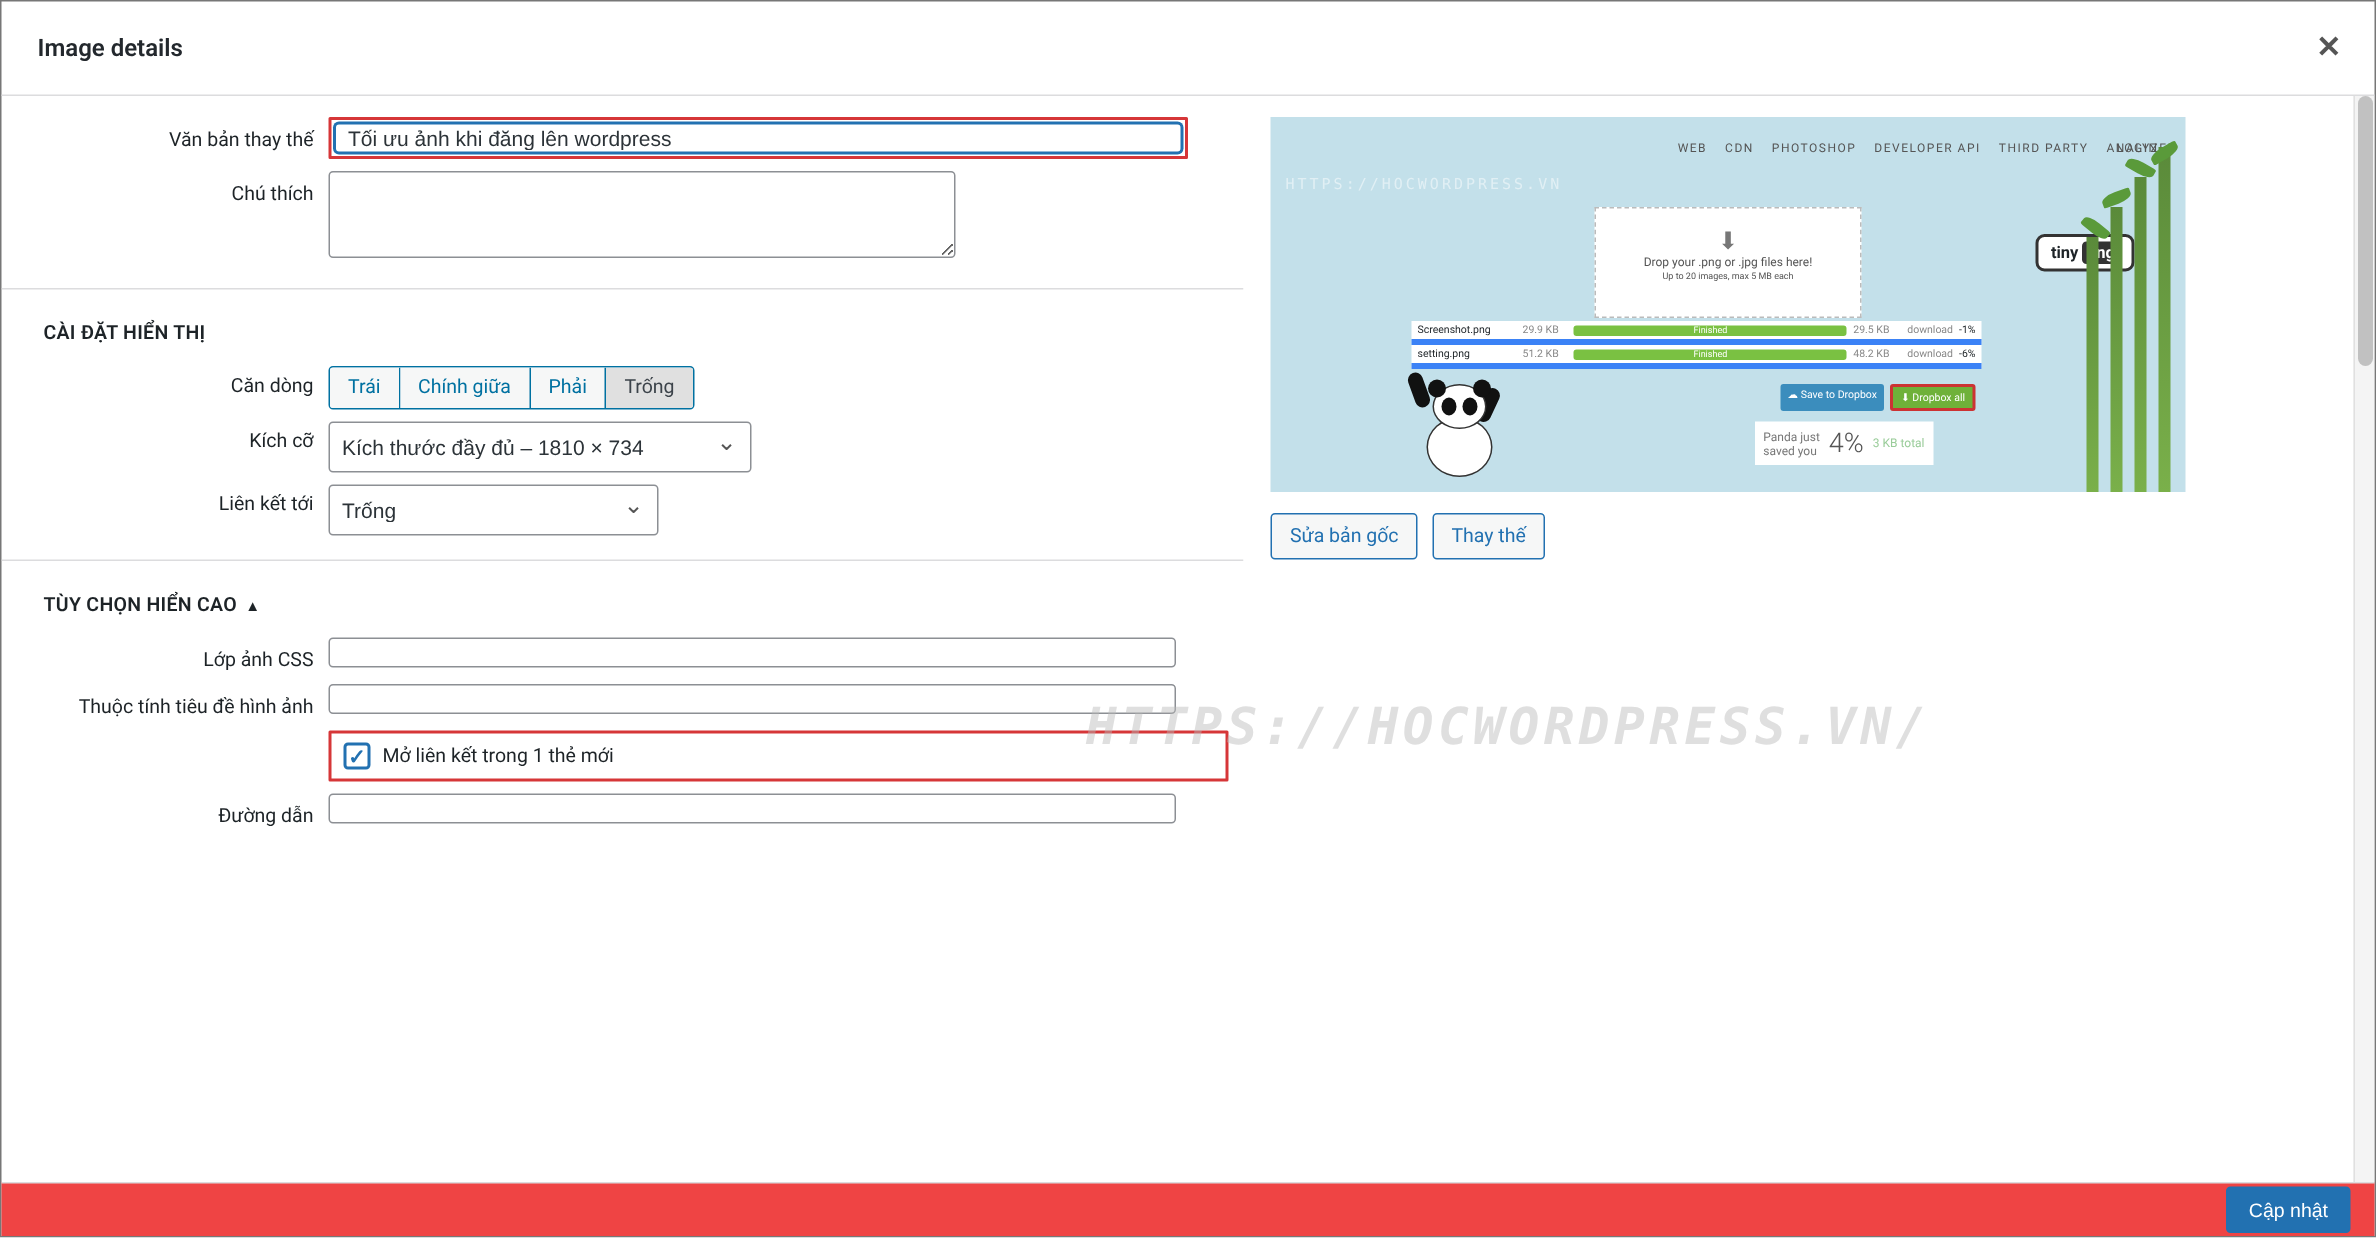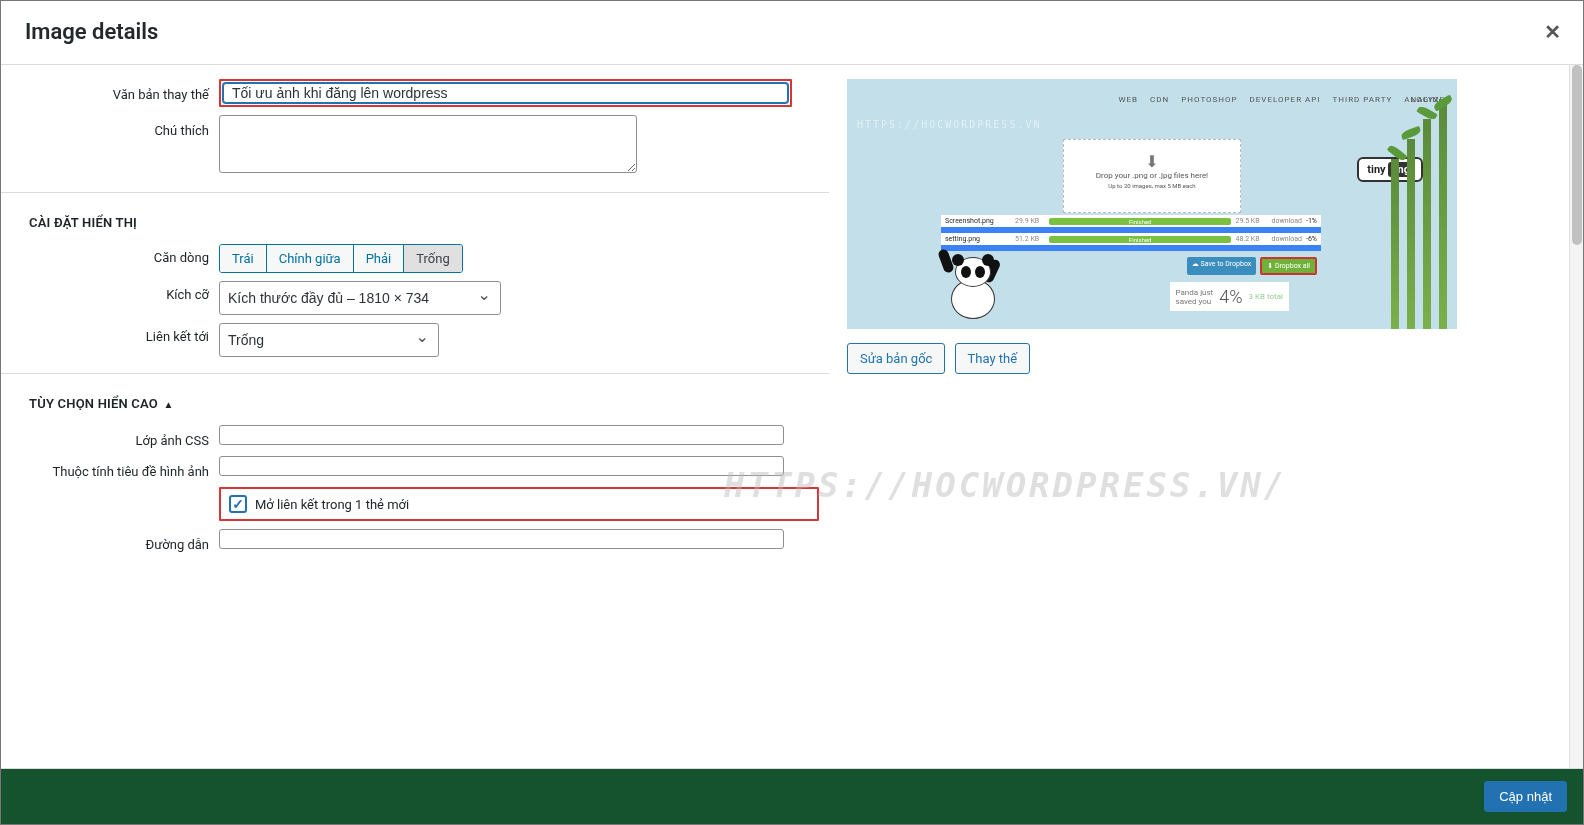--- a/index.html
+++ b/index.html
@@ -1,20 +1,20 @@
 <!DOCTYPE html>
 <html><head>
 <meta charset="utf-8">
 <style>
 * { box-sizing: border-box; margin: 0; padding: 0; }
 body { font-family: -apple-system, BlinkMacSystemFont, "Segoe UI", Roboto, sans-serif; font-size: 13px; color: #1d2327; background: #fff; width: 1584px; height: 825px; overflow: hidden; position: relative; }
 
 .modal { width: 100%; height: 100%; display: flex; flex-direction: column; border: 1px solid #777; }
 .modal-header { padding: 18px 16px 20px 24px; display: flex; justify-content: space-between; align-items: center; }
-.modal-title { font-size: 22px; font-weight: 600; color: #23282d; }
+.modal-title { font-size: 16px; font-weight: 600; color: #23282d; }
 .close-btn { font-size: 20px; color: #555; cursor: pointer; font-weight: bold; padding: 0 6px; }
 
 .modal-body { flex: 1; display: flex; overflow: hidden; border-top: 1px solid #dcdcde; position: relative; }
 .scroll-shadow { position: absolute; right: 0; top: 0; width: 14px; height: 100%; background: #f4f4f4; border-left: 1px solid #e0e0e0; }
 .scroll-thumb { position: absolute; top: 0; left: 2px; width: 10px; height: 180px; background: #c1c1c1; border-radius: 5px; }
 
 .left-pane { width: 828px; padding: 10px 0 0 0; overflow-y: auto; }
 .right-pane { flex: 1; padding: 14px 30px 0 18px; }
 
 .form-row { display: flex; align-items: flex-start; padding: 4px 0; }
@@ -54,21 +54,21 @@
 
 .preview-box { width: 610px; height: 250px; background: #c3e0ea; position: relative; overflow: hidden; margin-bottom: 14px; }
 .preview-nav { position: absolute; top: 16px; left: 0; right: 0; text-align: right; font-size: 8px; color: #555; letter-spacing: 1px; }
 .preview-nav span { margin: 0 6px; }
 .preview-nav .login { position: absolute; right: 12px; }
 .preview-watermark { position: absolute; top: 40px; left: 10px; color: #fff; opacity: 0.5; font-size: 10px; letter-spacing: 2px; font-family: monospace; }
 .dropzone { position: absolute; top: 60px; left: 216px; width: 178px; height: 74px; background: #fff; text-align: center; font-size: 8px; color: #555; padding-top: 12px; border: 1px dashed #bbb; }
 .dropzone-icon { font-size: 16px; color: #777; }
 .tiny-badge { position: absolute; top: 78px; right: 34px; background: #fff; border: 2px solid #333; border-radius: 6px; padding: 4px 8px; font-size: 11px; font-weight: bold; }
 .file-table { position: absolute; top: 136px; left: 94px; width: 380px; background: #fff; font-size: 7px; }
-.file-row { display: flex; align-items: center; padding: 2px 4px; border-bottom: 6px solid #3b82f6; }
+.file-row { display: flex; align-items: center; padding: 2px 4px; border-bottom: 4px solid #3b82f6; }
 .file-row .fn { width: 70px; }
 .file-row .sz { width: 30px; text-align: left; color: #888; }
 .file-row .bar { flex: 1; height: 7px; background: #7ac142; margin: 0 4px; border-radius: 2px; position: relative; font-size: 6px; text-align: center; color: #fff; line-height: 7px; }
 .file-row .dl { color: #888; }
 .action-btns { position: absolute; top: 178px; right: 140px; display: flex; gap: 4px; }
 .action-btns .ab { font-size: 7px; padding: 3px 5px; color: #fff; border-radius: 2px; }
 .ab.blue { background: #3b8dbd; }
 .ab.green { background: #6fb139; border: 2px solid #c33; }
 .panda-pct { position: absolute; bottom: 18px; right: 168px; background: #fff; padding: 4px 6px; font-size: 8px; color: #777; display: flex; align-items: center; gap: 6px; }
 .panda-pct .big { font-size: 18px; color: #555; font-weight: 300; }
@@ -77,21 +77,21 @@
 .bamboo-leaf { position: absolute; width: 20px; height: 8px; background: #5a9a3a; border-radius: 50% 10% 50% 10%; }
 .panda { position: absolute; bottom: 10px; left: 94px; width: 60px; height: 70px; }
 .panda-body { position: absolute; bottom: 0; left: 10px; width: 44px; height: 40px; background: #fff; border-radius: 50%; border: 1px solid #333; }
 .panda-head { position: absolute; top: 8px; left: 14px; width: 36px; height: 30px; background: #fff; border-radius: 50%; border: 1px solid #333; }
 .panda-ear { position: absolute; width: 12px; height: 12px; background: #111; border-radius: 50%; }
 .panda-eye { position: absolute; width: 10px; height: 12px; background: #111; border-radius: 50%; }
 .panda-arm { position: absolute; width: 10px; height: 24px; background: #111; border-radius: 5px; }
 
 .btn-outline { display: inline-block; padding: 7px 12px; border: 1px solid #2271b1; color: #2271b1; background: #f6f7f7; border-radius: 3px; cursor: pointer; font-size: 13px; margin-right: 6px; }
 
-.modal-footer { border-top: 1px solid #dcdcde; padding: 12px 16px; text-align: right; background: #14532d; }
+.modal-footer { border-top: 1px solid #dcdcde; padding: 2px 16px; text-align: right; background: #ef4444; }
 .btn-primary { background: #2271b1; color: #fff; border: 1px solid #2271b1; padding: 7px 14px; border-radius: 3px; cursor: pointer; font-size: 13px; }
 
 .big-watermark { position: absolute; top: 465px; left: 724px; font-family: monospace; font-size: 34px; font-weight: bold; letter-spacing: 3px; color: #b9b9b9; opacity: 0.45; white-space: nowrap; pointer-events: none; font-style: italic; }
 </style>
 </head>
 <body>
 
 <div class="modal">
   <div class="modal-header">
     <div class="modal-title">Image details</div>

